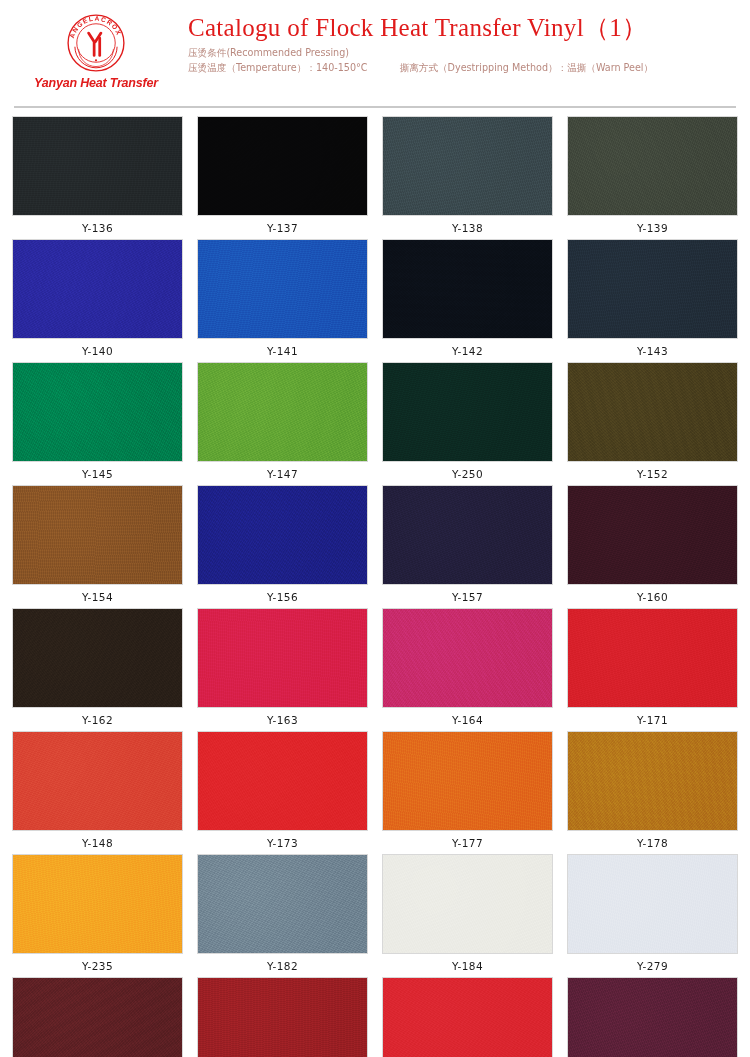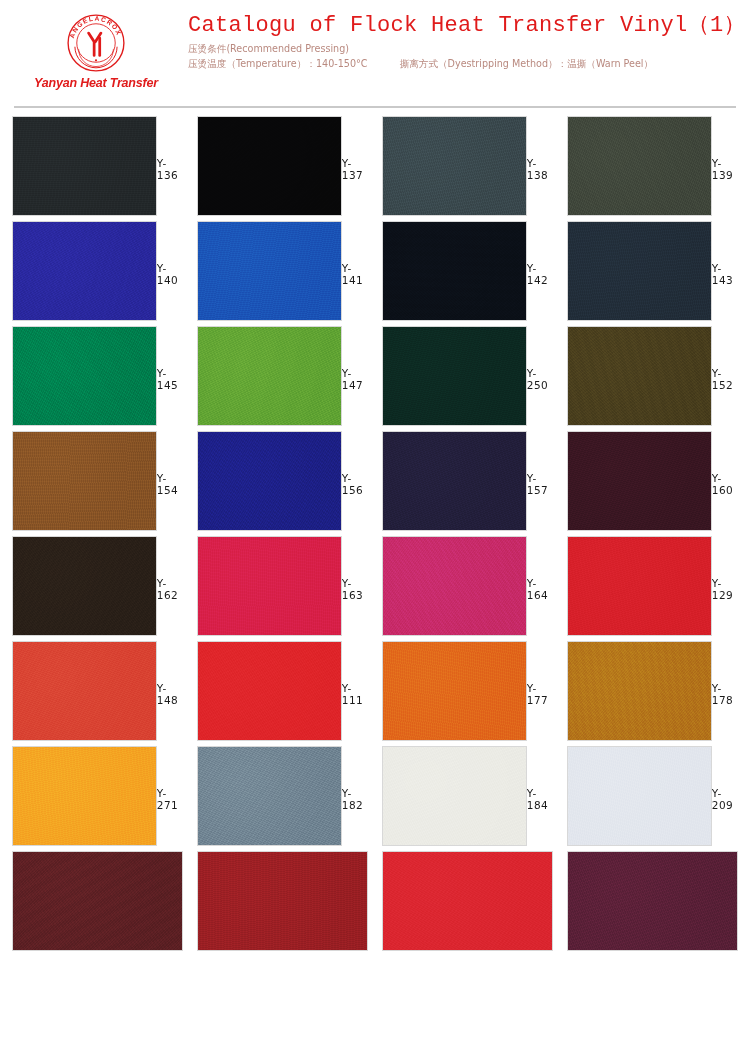--- a/index.html
+++ b/index.html
@@ -56,24 +56,24 @@
     color: #e01b1b;
     font-size: 18px;
     font-weight: bold;
     letter-spacing: 1px;
     line-height: 1.25;
     white-space: nowrap;
     font-family: "DejaVu Sans", "Liberation Sans", sans-serif;
   }
   .title-en {
     color: #e01b1b;
-    font-size: 22px;
+    font-size: 25px;
     line-height: 1.3;
     white-space: nowrap;
-    font-family: Liberation Mono, monospace;
+    font-family: Liberation Serif, serif;
     letter-spacing: 0.3px;
   }
   .spec-line {
     color: #b9897f;
     font-size: 9.6px;
     line-height: 1.65;
     white-space: nowrap;
     font-family: "DejaVu Sans", "Liberation Sans", sans-serif;
   }
   .spec-line .gap { display: inline-block; width: 26px; }
@@ -87,21 +87,21 @@
   
   .grid {
     padding: 8px 12px 0 12px;
     display: grid;
     grid-template-columns: repeat(4, 1fr);
     column-gap: 14px;
     row-gap: 0px;
   }
   .cell {
     display: flex;
-    flex-direction: row;
+    flex-direction: column;
     align-items: center;
     margin-bottom: 5px;
   }
   .swatch {
     width: 100%;
     height: 100px;
     border: 1px solid #d8d8d8;
     position: relative;
     overflow: hidden;
   }
@@ -277,69 +277,69 @@
     <div class="cell">
       <div class="swatch" style="background: rgb(201, 43, 107);">
         <div class="tex" style="background-image: repeating-linear-gradient(126deg, rgba(255, 255, 255, 0.1) 0px, rgba(255, 255, 255, 0.1) 1px, rgba(0, 0, 0, 0.1) 1px, rgba(0, 0, 0, 0.1) 2px), repeating-linear-gradient(223deg, rgba(255, 255, 255, 0.07) 0px, rgba(255, 255, 255, 0.07) 1px, rgba(0, 0, 0, 0.07) 1px, rgba(0, 0, 0, 0.07) 3px), radial-gradient(circle at 30% 35%, rgba(255, 255, 255, 0.1), rgba(0, 0, 0, 0.06) 70%);"></div>
       </div>
       <div class="swatch-label">Y-164</div>
     </div>
     <div class="cell">
       <div class="swatch" style="background: rgb(216, 32, 42);">
         <div class="tex" style="background-image: repeating-linear-gradient(163deg, rgba(255, 255, 255, 0.1) 0px, rgba(255, 255, 255, 0.1) 1px, rgba(0, 0, 0, 0.1) 1px, rgba(0, 0, 0, 0.1) 2px), repeating-linear-gradient(260deg, rgba(255, 255, 255, 0.07) 0px, rgba(255, 255, 255, 0.07) 1px, rgba(0, 0, 0, 0.07) 1px, rgba(0, 0, 0, 0.07) 3px), radial-gradient(circle at 30% 35%, rgba(255, 255, 255, 0.1), rgba(0, 0, 0, 0.06) 70%);"></div>
       </div>
-      <div class="swatch-label">Y-129</div>
+      <div class="swatch-label">Y-171</div>
     </div>
     <div class="cell">
       <div class="swatch" style="background: rgb(218, 68, 51);">
         <div class="tex" style="background-image: repeating-linear-gradient(20deg, rgba(255, 255, 255, 0.1) 0px, rgba(255, 255, 255, 0.1) 1px, rgba(0, 0, 0, 0.1) 1px, rgba(0, 0, 0, 0.1) 2px), repeating-linear-gradient(117deg, rgba(255, 255, 255, 0.07) 0px, rgba(255, 255, 255, 0.07) 1px, rgba(0, 0, 0, 0.07) 1px, rgba(0, 0, 0, 0.07) 3px), radial-gradient(circle at 30% 35%, rgba(255, 255, 255, 0.1), rgba(0, 0, 0, 0.06) 70%);"></div>
       </div>
       <div class="swatch-label">Y-148</div>
     </div>
     <div class="cell">
       <div class="swatch" style="background: rgb(224, 37, 42);">
         <div class="tex" style="background-image: repeating-linear-gradient(57deg, rgba(255, 255, 255, 0.1) 0px, rgba(255, 255, 255, 0.1) 1px, rgba(0, 0, 0, 0.1) 1px, rgba(0, 0, 0, 0.1) 2px), repeating-linear-gradient(154deg, rgba(255, 255, 255, 0.07) 0px, rgba(255, 255, 255, 0.07) 1px, rgba(0, 0, 0, 0.07) 1px, rgba(0, 0, 0, 0.07) 3px), radial-gradient(circle at 30% 35%, rgba(255, 255, 255, 0.1), rgba(0, 0, 0, 0.06) 70%);"></div>
       </div>
-      <div class="swatch-label">Y-111</div>
+      <div class="swatch-label">Y-173</div>
     </div>
     <div class="cell">
       <div class="swatch" style="background: rgb(226, 105, 27);">
         <div class="tex" style="background-image: repeating-linear-gradient(94deg, rgba(255, 255, 255, 0.1) 0px, rgba(255, 255, 255, 0.1) 1px, rgba(0, 0, 0, 0.1) 1px, rgba(0, 0, 0, 0.1) 2px), repeating-linear-gradient(191deg, rgba(255, 255, 255, 0.07) 0px, rgba(255, 255, 255, 0.07) 1px, rgba(0, 0, 0, 0.07) 1px, rgba(0, 0, 0, 0.07) 3px), radial-gradient(circle at 30% 35%, rgba(255, 255, 255, 0.1), rgba(0, 0, 0, 0.06) 70%);"></div>
       </div>
       <div class="swatch-label">Y-177</div>
     </div>
     <div class="cell">
       <div class="swatch" style="background: rgb(181, 118, 26);">
         <div class="tex" style="background-image: repeating-linear-gradient(131deg, rgba(255, 255, 255, 0.1) 0px, rgba(255, 255, 255, 0.1) 1px, rgba(0, 0, 0, 0.1) 1px, rgba(0, 0, 0, 0.1) 2px), repeating-linear-gradient(228deg, rgba(255, 255, 255, 0.07) 0px, rgba(255, 255, 255, 0.07) 1px, rgba(0, 0, 0, 0.07) 1px, rgba(0, 0, 0, 0.07) 3px), radial-gradient(circle at 30% 35%, rgba(255, 255, 255, 0.1), rgba(0, 0, 0, 0.06) 70%);"></div>
       </div>
       <div class="swatch-label">Y-178</div>
     </div>
     <div class="cell">
       <div class="swatch" style="background: rgb(245, 166, 35);">
         <div class="tex" style="background-image: repeating-linear-gradient(168deg, rgba(255, 255, 255, 0.1) 0px, rgba(255, 255, 255, 0.1) 1px, rgba(0, 0, 0, 0.1) 1px, rgba(0, 0, 0, 0.1) 2px), repeating-linear-gradient(265deg, rgba(255, 255, 255, 0.07) 0px, rgba(255, 255, 255, 0.07) 1px, rgba(0, 0, 0, 0.07) 1px, rgba(0, 0, 0, 0.07) 3px), radial-gradient(circle at 30% 35%, rgba(255, 255, 255, 0.1), rgba(0, 0, 0, 0.06) 70%);"></div>
       </div>
-      <div class="swatch-label">Y-271</div>
+      <div class="swatch-label">Y-235</div>
     </div>
     <div class="cell">
       <div class="swatch" style="background: rgb(115, 135, 149);">
         <div class="tex" style="background-image: repeating-linear-gradient(25deg, rgba(255, 255, 255, 0.1) 0px, rgba(255, 255, 255, 0.1) 1px, rgba(0, 0, 0, 0.1) 1px, rgba(0, 0, 0, 0.1) 2px), repeating-linear-gradient(122deg, rgba(255, 255, 255, 0.07) 0px, rgba(255, 255, 255, 0.07) 1px, rgba(0, 0, 0, 0.07) 1px, rgba(0, 0, 0, 0.07) 3px), radial-gradient(circle at 30% 35%, rgba(255, 255, 255, 0.1), rgba(0, 0, 0, 0.06) 70%);"></div>
       </div>
       <div class="swatch-label">Y-182</div>
     </div>
     <div class="cell">
       <div class="swatch" style="background: rgb(236, 236, 230);">
         <div class="tex" style="background-image: repeating-linear-gradient(62deg, rgba(255, 255, 255, 0.1) 0px, rgba(255, 255, 255, 0.1) 1px, rgba(0, 0, 0, 0.1) 1px, rgba(0, 0, 0, 0.1) 2px), repeating-linear-gradient(159deg, rgba(255, 255, 255, 0.07) 0px, rgba(255, 255, 255, 0.07) 1px, rgba(0, 0, 0, 0.07) 1px, rgba(0, 0, 0, 0.07) 3px), radial-gradient(circle at 30% 35%, rgba(255, 255, 255, 0.1), rgba(0, 0, 0, 0.06) 70%);"></div>
       </div>
       <div class="swatch-label">Y-184</div>
     </div>
     <div class="cell">
       <div class="swatch" style="background: rgb(227, 231, 238);">
         <div class="tex" style="background-image: repeating-linear-gradient(99deg, rgba(255, 255, 255, 0.1) 0px, rgba(255, 255, 255, 0.1) 1px, rgba(0, 0, 0, 0.1) 1px, rgba(0, 0, 0, 0.1) 2px), repeating-linear-gradient(196deg, rgba(255, 255, 255, 0.07) 0px, rgba(255, 255, 255, 0.07) 1px, rgba(0, 0, 0, 0.07) 1px, rgba(0, 0, 0, 0.07) 3px), radial-gradient(circle at 30% 35%, rgba(255, 255, 255, 0.1), rgba(0, 0, 0, 0.06) 70%);"></div>
       </div>
-      <div class="swatch-label">Y-209</div>
+      <div class="swatch-label">Y-279</div>
     </div>
     <div class="cell">
       <div class="swatch" style="background: rgb(94, 32, 36);">
         <div class="tex" style="background-image: repeating-linear-gradient(136deg, rgba(255, 255, 255, 0.1) 0px, rgba(255, 255, 255, 0.1) 1px, rgba(0, 0, 0, 0.1) 1px, rgba(0, 0, 0, 0.1) 2px), repeating-linear-gradient(233deg, rgba(255, 255, 255, 0.07) 0px, rgba(255, 255, 255, 0.07) 1px, rgba(0, 0, 0, 0.07) 1px, rgba(0, 0, 0, 0.07) 3px), radial-gradient(circle at 30% 35%, rgba(255, 255, 255, 0.1), rgba(0, 0, 0, 0.06) 70%);"></div>
       </div>
     </div>
     <div class="cell">
       <div class="swatch" style="background: rgb(156, 31, 36);">
         <div class="tex" style="background-image: repeating-linear-gradient(173deg, rgba(255, 255, 255, 0.1) 0px, rgba(255, 255, 255, 0.1) 1px, rgba(0, 0, 0, 0.1) 1px, rgba(0, 0, 0, 0.1) 2px), repeating-linear-gradient(270deg, rgba(255, 255, 255, 0.07) 0px, rgba(255, 255, 255, 0.07) 1px, rgba(0, 0, 0, 0.07) 1px, rgba(0, 0, 0, 0.07) 3px), radial-gradient(circle at 30% 35%, rgba(255, 255, 255, 0.1), rgba(0, 0, 0, 0.06) 70%);"></div>
       </div>

